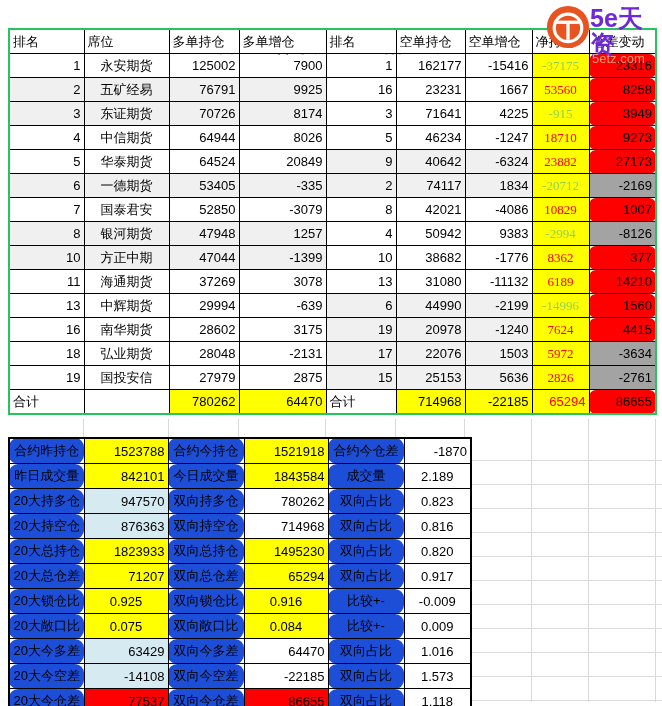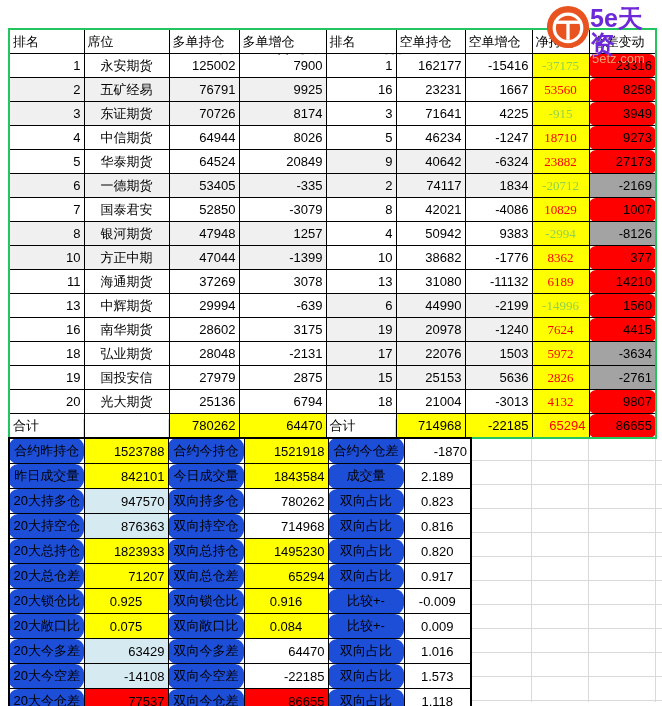--- a/index.html
+++ b/index.html
@@ -239,31 +239,20 @@
         <td class="c">国投安信</td>
         <td class="r">27979</td>
         <td class="r">2875</td>
         <td class="r g">15</td>
         <td class="r g">25153</td>
         <td class="r g">5636</td>
         <td class="net net-pos">2826</td>
         <td class="chg chg-neg">-2761</td>
       </tr>
       <tr>
-        <td class="r">20</td>
-        <td class="c">光大期货</td>
-        <td class="r">25136</td>
-        <td class="r">6794</td>
-        <td class="r">18</td>
-        <td class="r">21004</td>
-        <td class="r">-3013</td>
-        <td class="net net-pos">4132</td>
-        <td class="chg chg-pos">9807</td>
-      </tr>
-      <tr>
         <td class="l">合计</td>
         <td class="l"></td>
         <td class="total-y">780262</td>
         <td class="total-y">64470</td>
         <td class="l">合计</td>
         <td class="total-y">714968</td>
         <td class="total-y">-22185</td>
         <td class="total-net">65294</td>
         <td class="chg chg-pos">86655</td>
       </tr>

